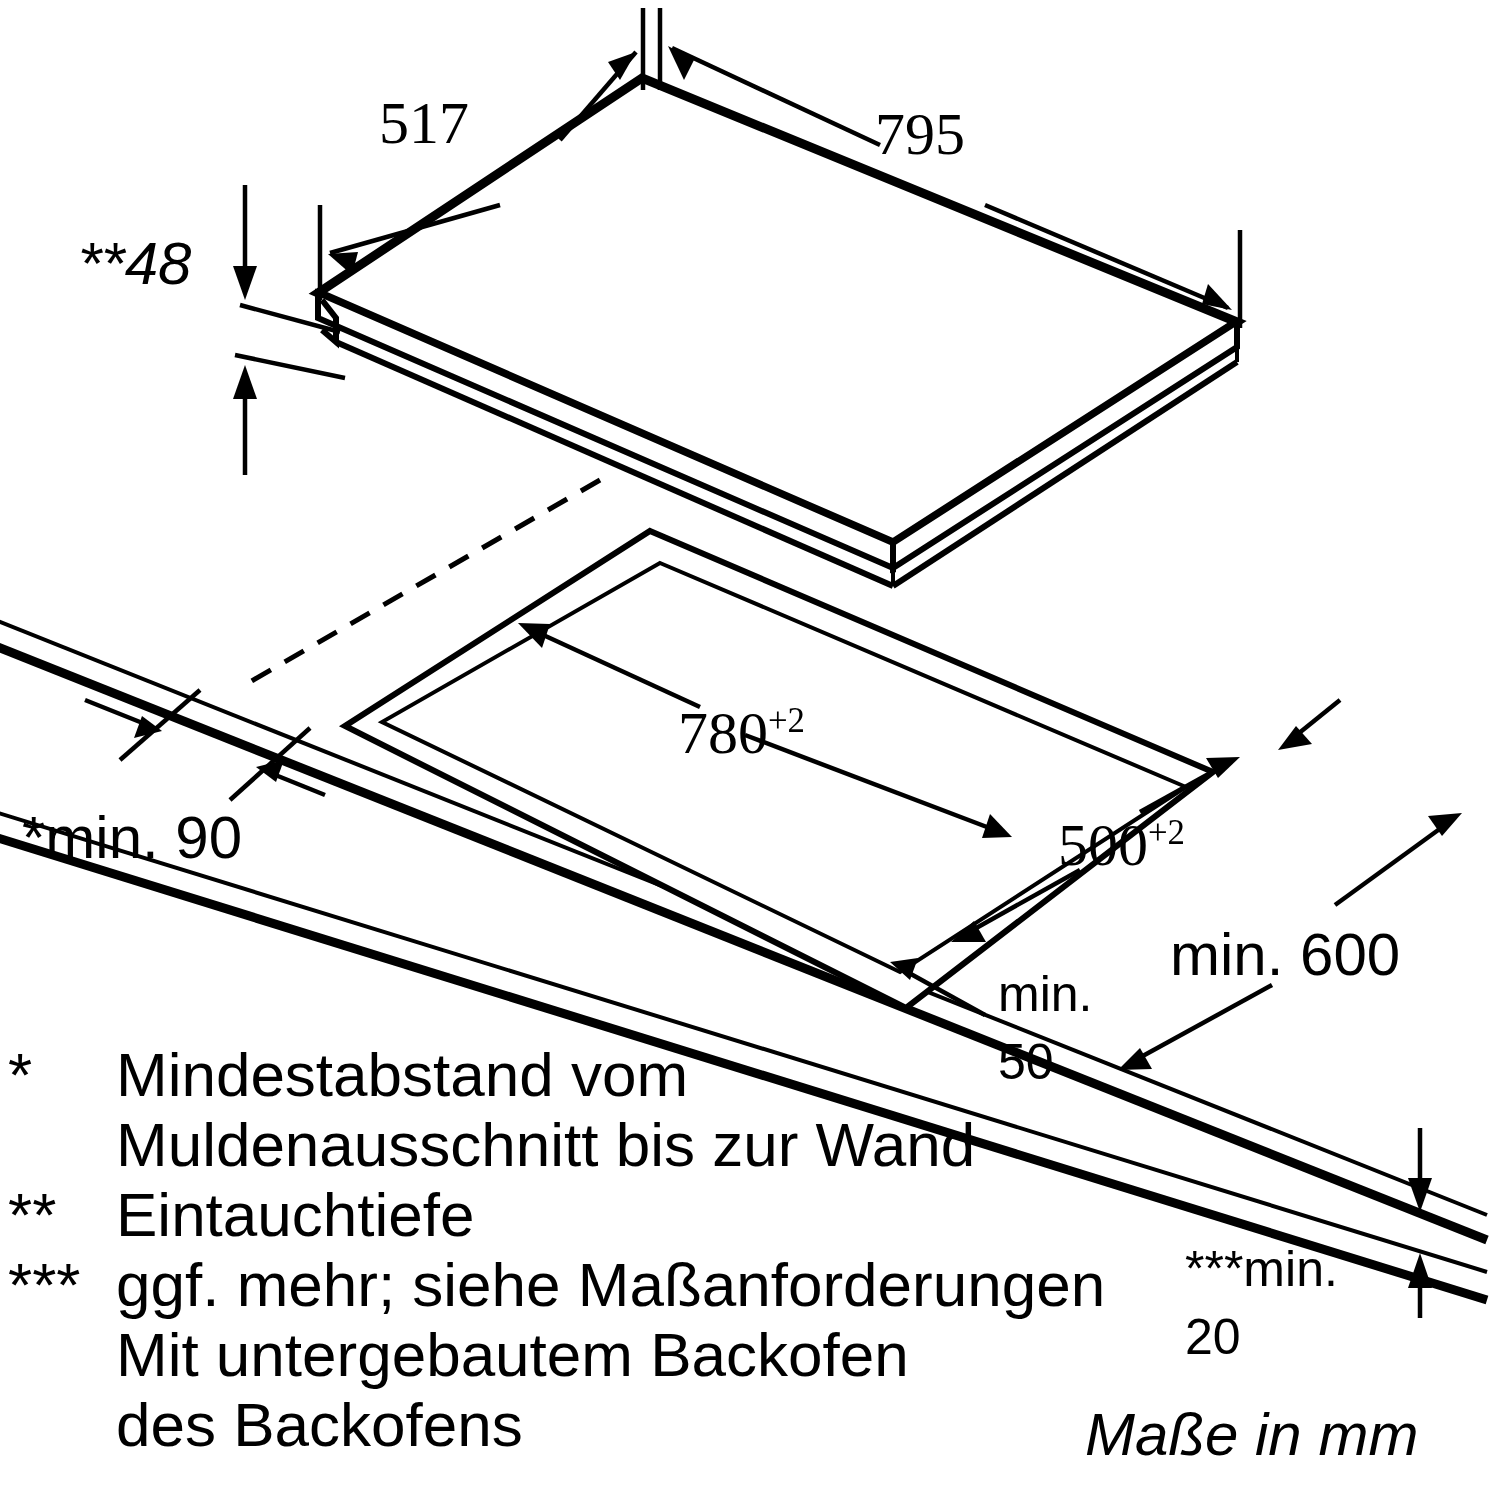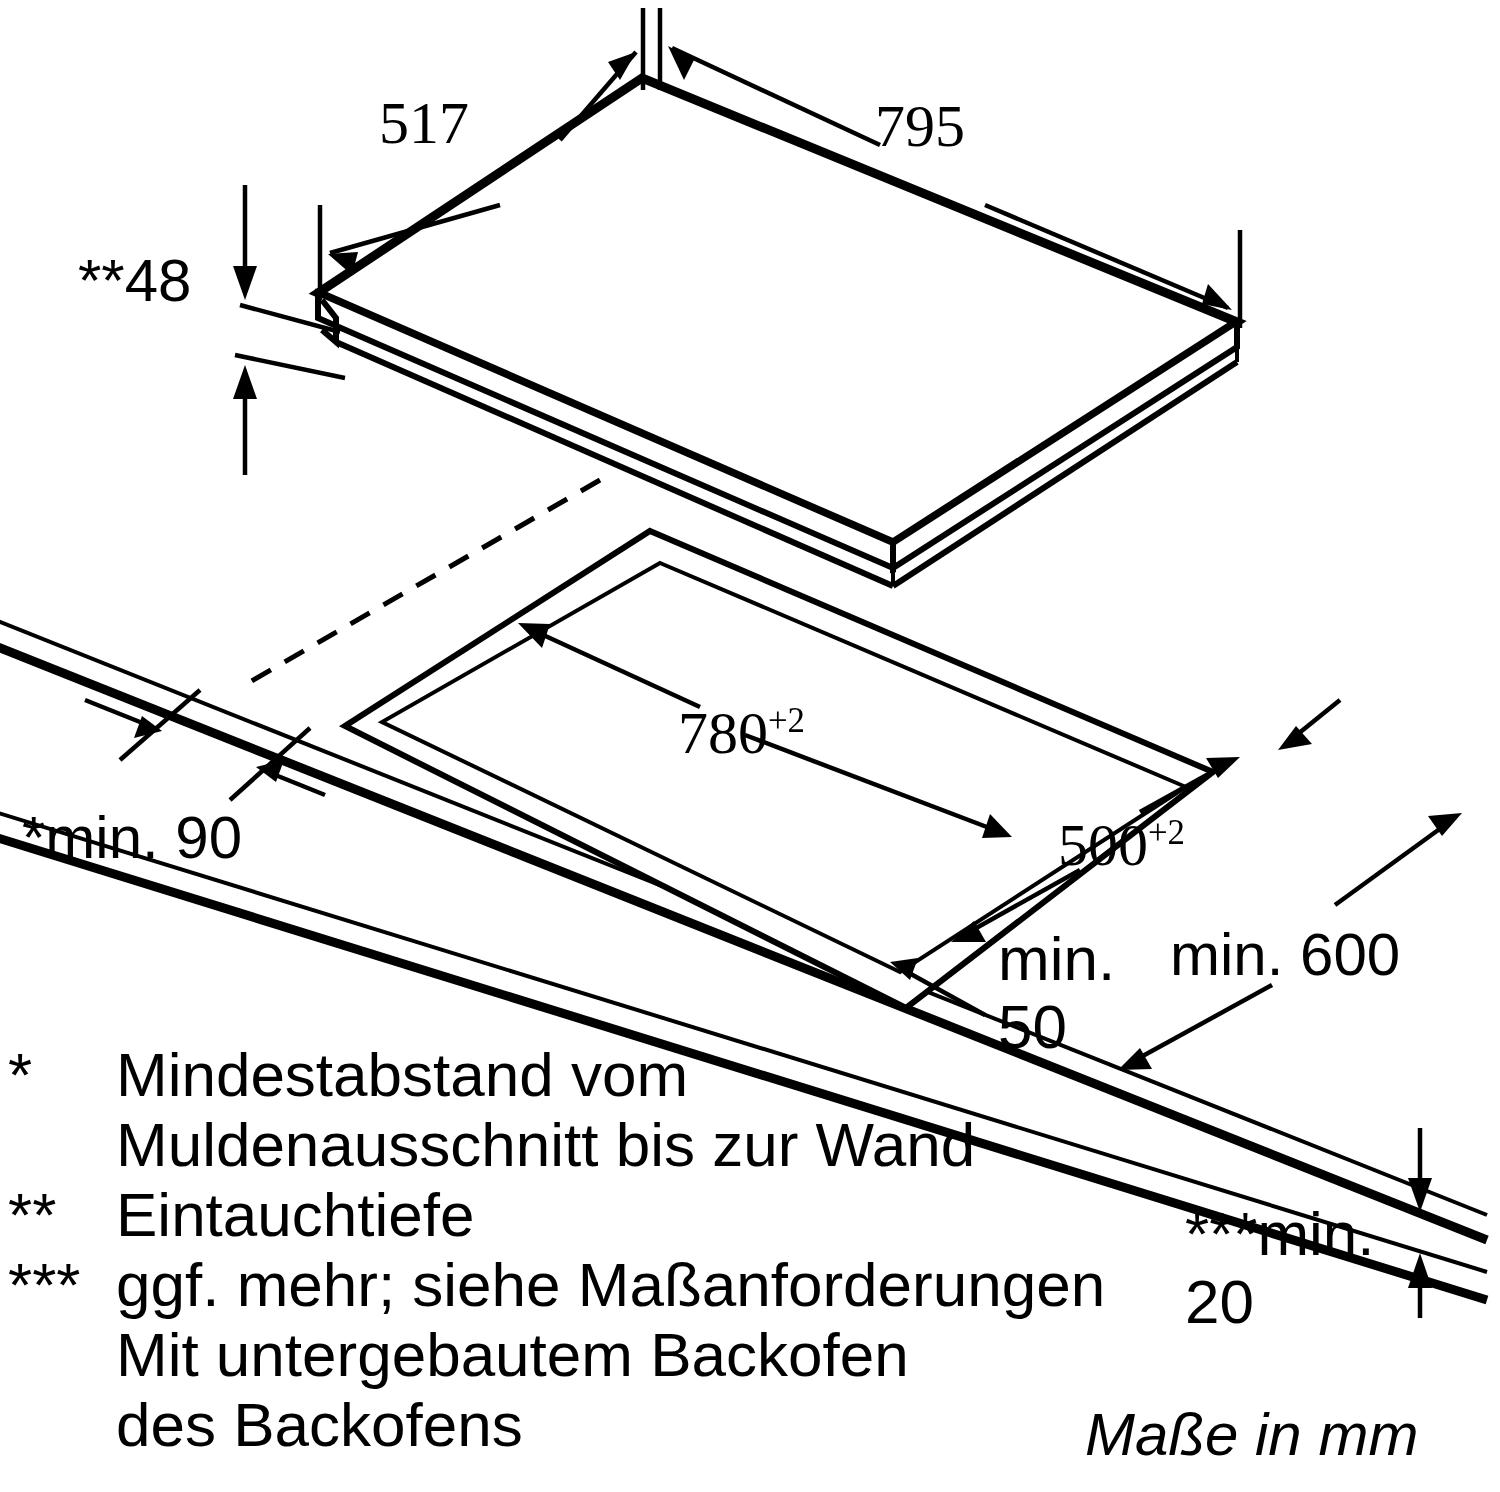--- a/index.html
+++ b/index.html
@@ -112,24 +112,25 @@
     line-height: 70px;
   }
   .legend-body {
     flex: 1 1 auto;
   }
   .legend-line { white-space: nowrap; }
 
   .corner-note {
     position: absolute;
     font-family: "Liberation Sans", sans-serif;
-    font-size: 62px;
+    font-size: 50px;
     line-height: 68px;
     color: #000;
     white-space: nowrap;
+    margin-top: 35px;
   }
 </style>
 </head>
 <body>
 
 <div id="drawing-root">
 
   <svg class="diagram" viewBox="0 0 1500 1492" xmlns="http://www.w3.org/2000/svg">
 
     <g>
@@ -256,23 +257,23 @@
       <polygon points="162,731 134,738 142,716" fill="#000"></polygon>
 
       <line class="dim-line" x1="325" y1="795" x2="268" y2="772"></line>
       <polygon points="256,767 284,760 276,782" fill="#000"></polygon>
     </g>
 
   </svg>
 
   <div class="dim-text" style="left:379px; top:93px;">517</div>
 
-  <div class="dim-text" style="left:875px; top:96px;">795</div>
-
-  <div class="dim-text sans" style="left:78px; top:251px;">**48</div>
+  <div class="dim-text" style="left:875px; top:104px;">795</div>
+
+  <div class="dim-text sans" style="left:78px; top:234px;font-style:italic;">**48</div>
 
   <div class="dim-text" style="left:678px; top:703px;"><span>780</span><sup>+2</sup></div>
 
   <div class="dim-text" style="left:1058px; top:815px;"><span>500</span><sup>+2</sup></div>
 
 
   <div class="corner-note" style="left:998px; top:925px;">
     <div>min.</div>
     <div>50</div>
   </div>

